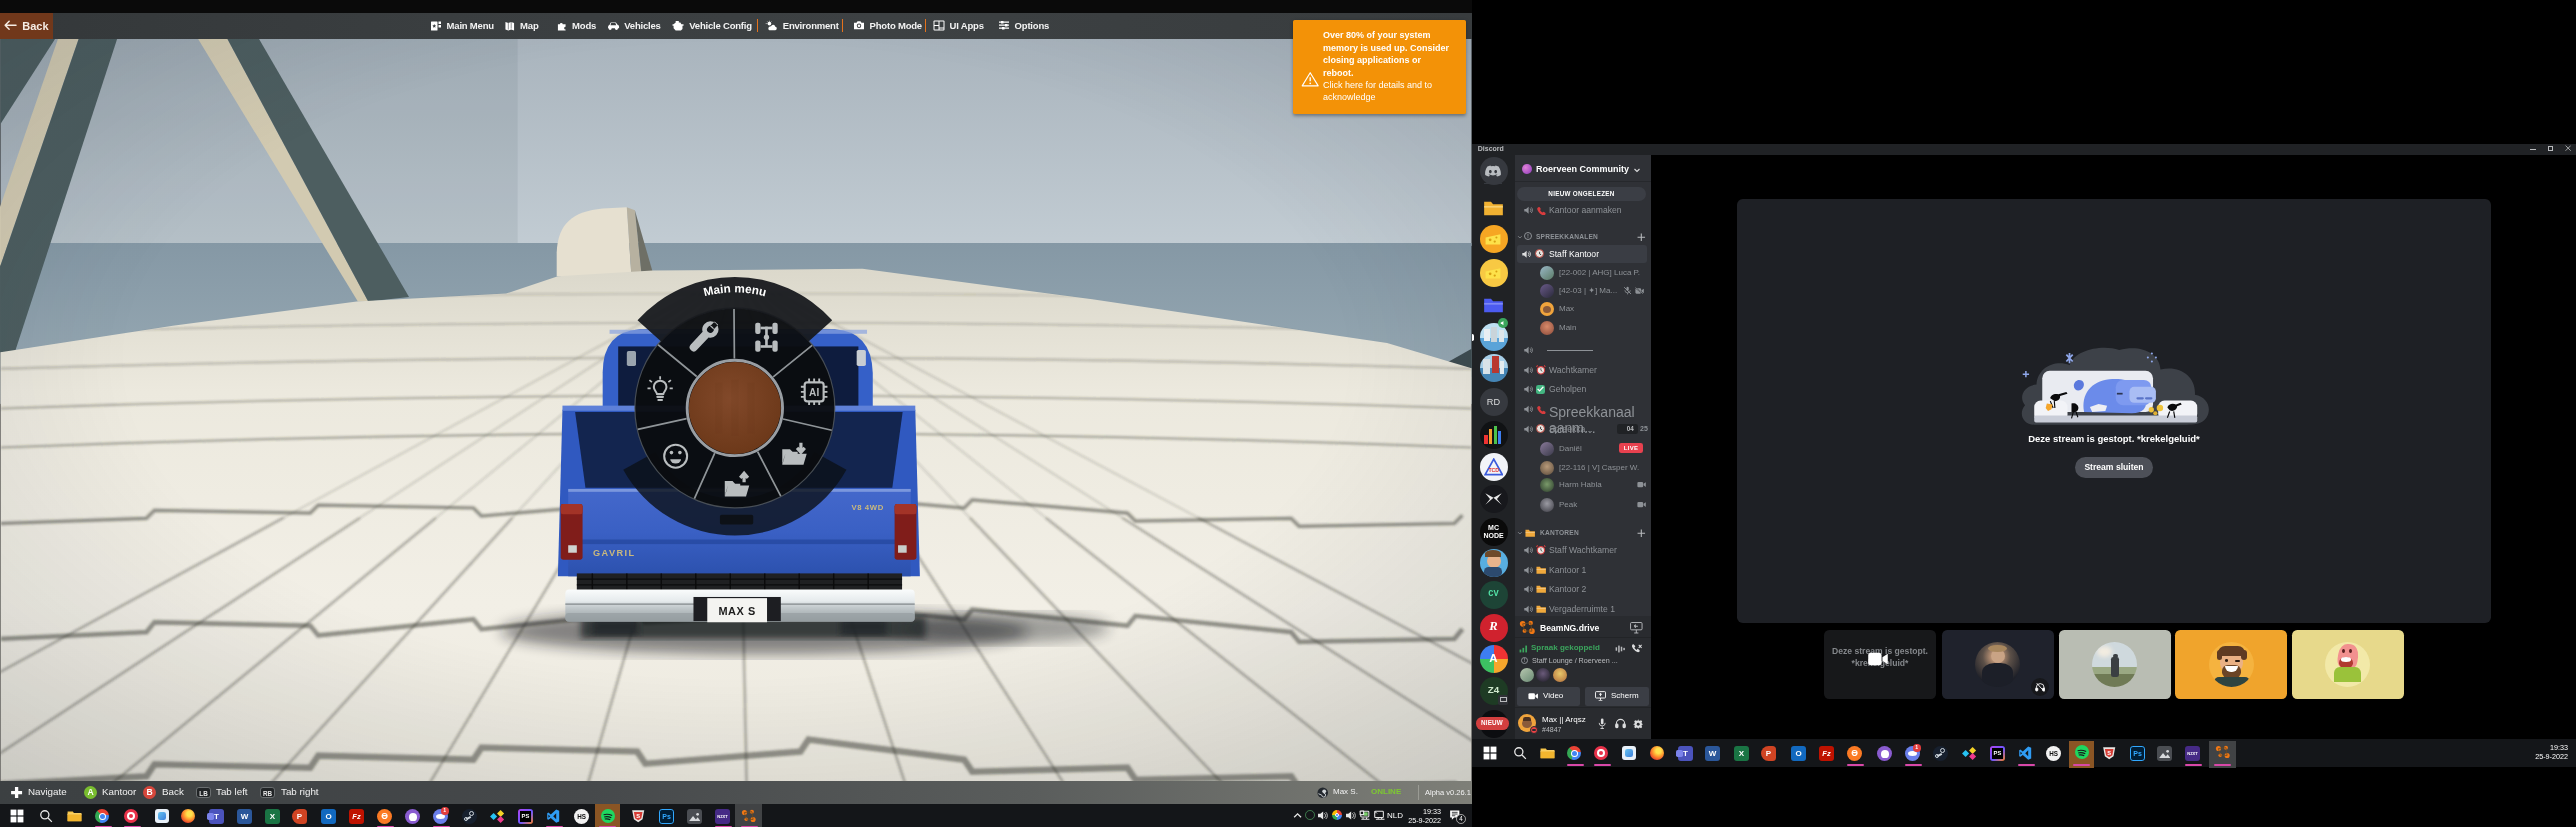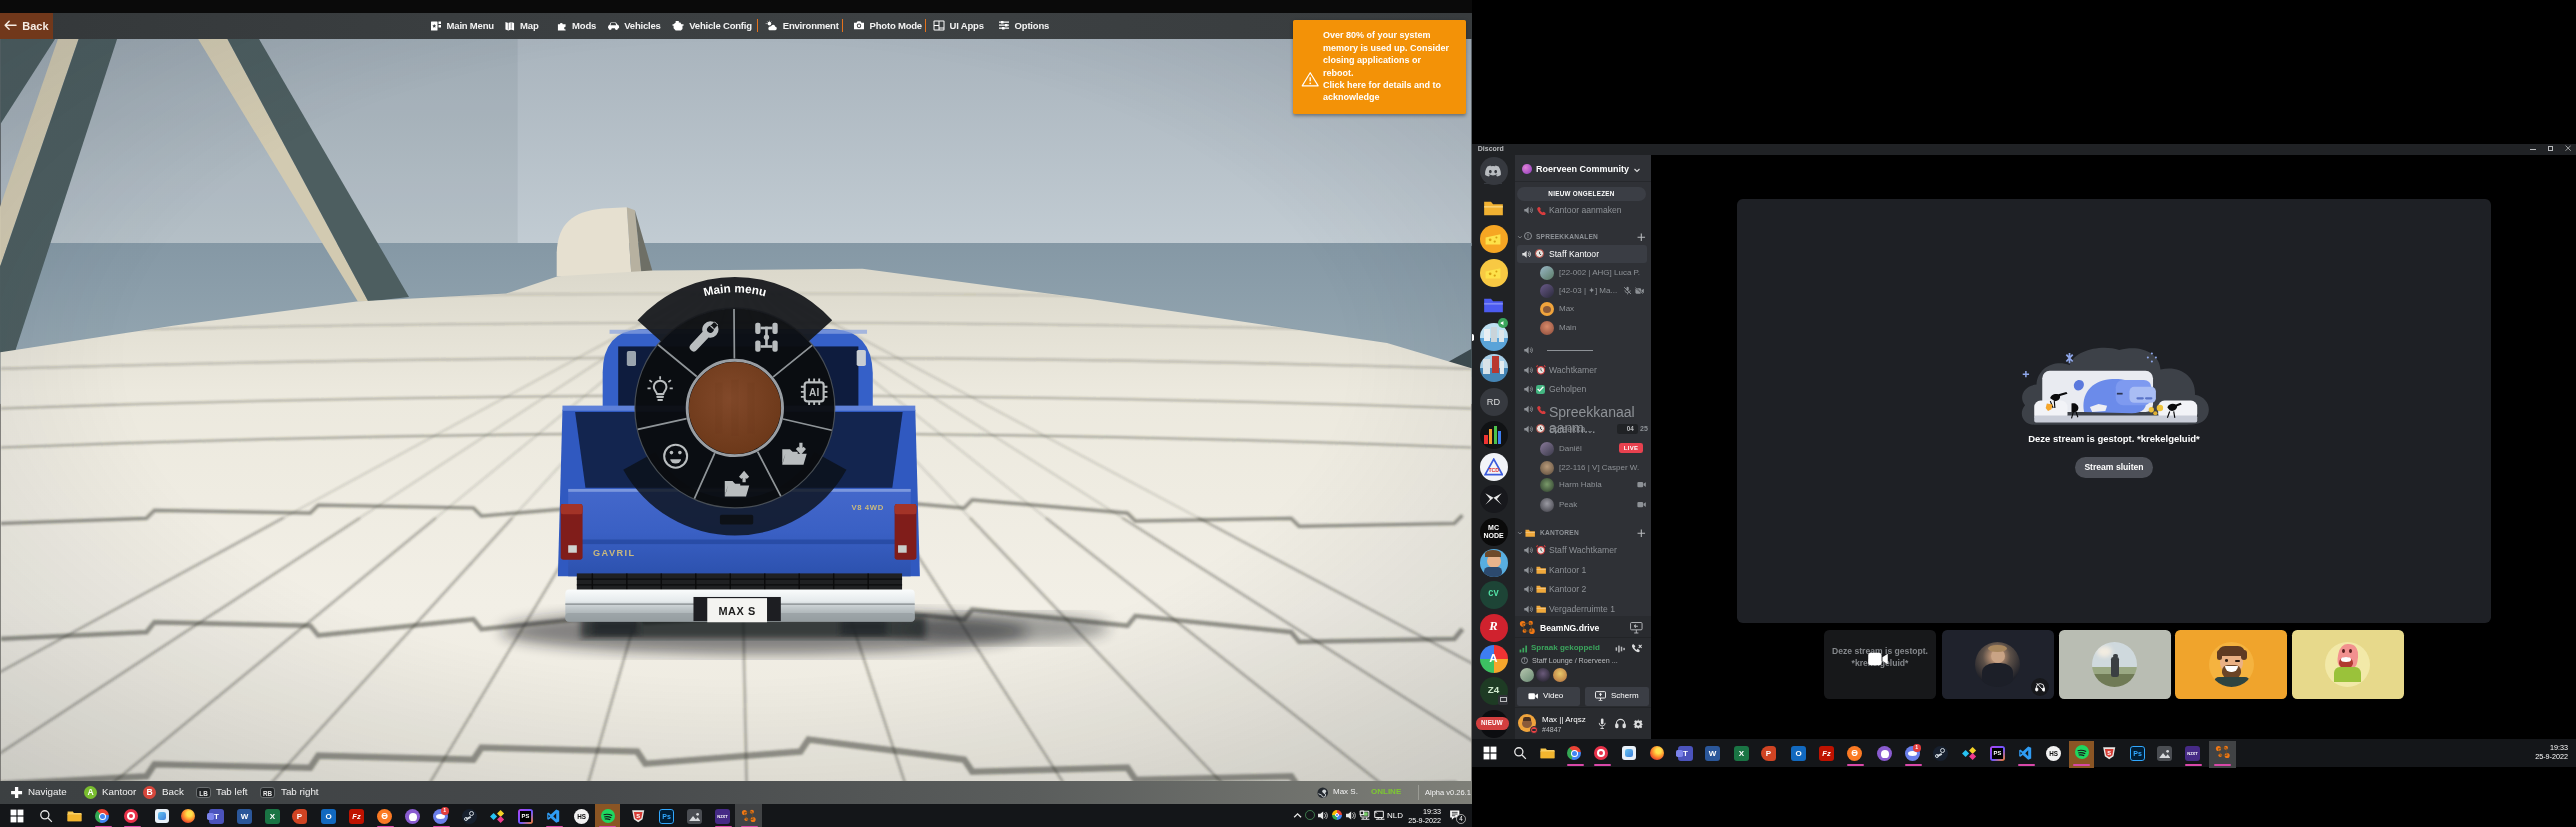--- a/index.html
+++ b/index.html
@@ -248,21 +248,21 @@
 </g>
 <rect x="0" y="67" width="2560" height="1333" fill="url(#vig)"></rect>
 </svg>
 
   <div class="a" style="left:1293px;top:19.5px;width:173px;height:94px;background:#f39207;border-radius:1.7px;box-shadow:0 1.2px 3.5px rgba(0,0,0,.35);color:#fff">
     <svg class="a" style="left:8px;top:51px" width="18.4" height="16" viewBox="0 0 32 28">
         <path d="M16 3L30 26H2z" fill="none" stroke="#fff" stroke-width="2" stroke-linejoin="round"></path>
         <path d="M16 11v7" stroke="#fff" stroke-width="2.4"></path>
         <circle cx="16" cy="21.6" r="1.5" fill="#fff"></circle>
       </svg>
-    <div class="a" style="left:30px;top:9.8px;width:137px;font-size:9px;line-height:12.4px;font-weight:700">Over 80% of your system<br>memory is used up. Consider<br>closing applications or<br>reboot.<br><span style="font-weight:700">Click here for details and to acknowledge</span></div>
+    <div class="a" style="left:30px;top:9.8px;width:137px;font-size:9px;line-height:12.4px;font-weight:700">Over 80% of your system<br>memory is used up. Consider<br>closing applications or<br>reboot.<br><span style="font-weight:400">Click here for details and to acknowledge</span></div>
   </div>
 
   <div class="a" style="left:0;top:781px;width:1472px;height:23px;background:linear-gradient(90deg,#3c4042 0%,#46494b 40%,#5a5d5c 70%,#7e7f78 100%);color:#f2f2f2;font-size:9.8px">
     <svg class="a" style="left:9.8px;top:5.2px" width="13.2" height="13.2" viewBox="0 0 24 24" fill="#fff">
         <path d="M9 2h6v7h7v6h-7v7H9v-7H2V9h7z" rx="2"></path>
       </svg>
     <div class="a" style="left:28px;top:5.2px">Navigate</div>
     <div class="a" style="left:84px;top:4.6px;width:13.2px;height:13.2px;border-radius:50%;background:#79bd2f;color:#fff;font-weight:700;font-size:8.6px;text-align:center;line-height:13.2px">A</div>
     <div class="a" style="left:102px;top:5.2px">Kantoor</div>
     <div class="a" style="left:143px;top:4.6px;width:13.2px;height:13.2px;border-radius:50%;background:#d6473c;color:#fff;font-weight:700;font-size:8.6px;text-align:center;line-height:13.2px">B</div>

